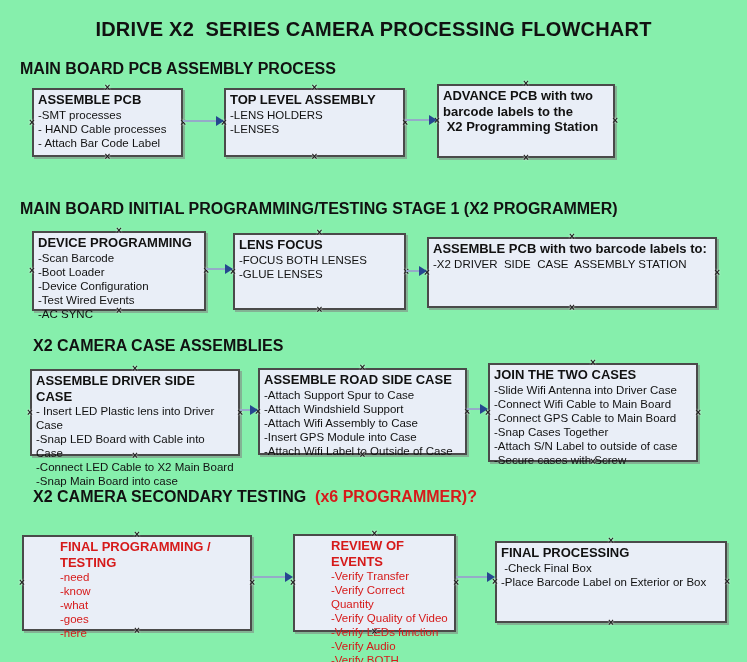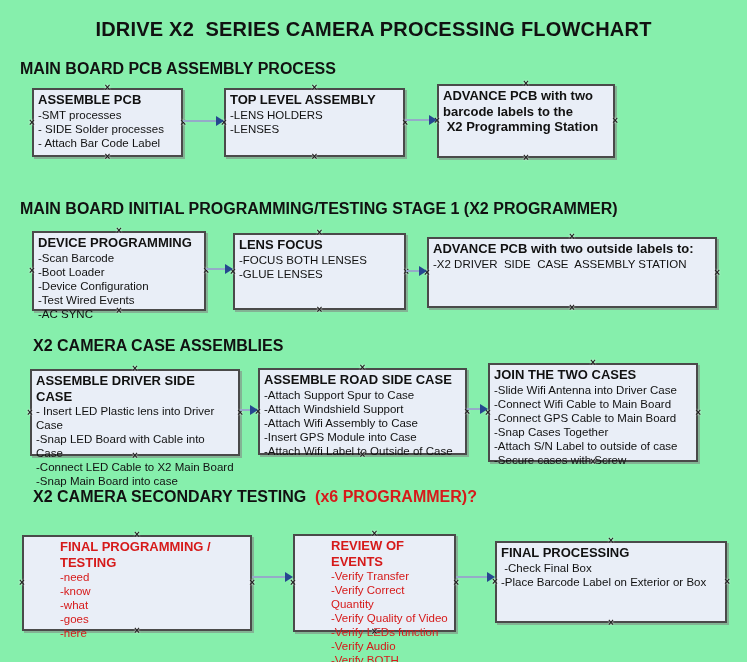--- a/index.html
+++ b/index.html
@@ -51,21 +51,21 @@
   <div class="page-title">IDRIVE X2  SERIES CAMERA PROCESSING FLOWCHART</div>
 
   <div class="section-heading" style="left:20px;top:60px;">MAIN BOARD PCB ASSEMBLY PROCESS</div>
   <div class="section-heading" style="left:20px;top:200px;">MAIN BOARD INITIAL PROGRAMMING/TESTING STAGE 1 (X2 PROGRAMMER)</div>
   <div class="section-heading" style="left:33px;top:337px;">X2 CAMERA CASE ASSEMBLIES</div>
   <div class="section-heading" style="left:33px;top:488px;"><span>X2 CAMERA SECONDARY TESTING </span><span class="red-part"> (x6 PROGRAMMER)?</span></div>
 
   <div class="box" style="left:32px;top:88px;width:151px;height:69px;">
     <div class="box-title">ASSEMBLE PCB</div>
     <div class="box-item">-SMT processes</div>
-    <div class="box-item">- SIDE Solder processes</div>
+    <div class="box-item">- HAND Cable processes</div>
     <div class="box-item">- Attach Bar Code Label</div>
   <span class="anchor t">×</span>
       <span class="anchor b">×</span>
       <span class="anchor l">×</span>
       <span class="anchor r">×</span>
     </div>
   <div class="box" style="left:224px;top:88px;width:181px;height:69px;">
     <div class="box-title">TOP LEVEL ASSEMBLY</div>
     <div class="box-item">-LENS HOLDERS</div>
     <div class="box-item">-LENSES</div>
@@ -99,21 +99,21 @@
   <div class="box" style="left:233px;top:233px;width:173px;height:77px;">
     <div class="box-title">LENS FOCUS</div>
     <div class="box-item">-FOCUS BOTH LENSES</div>
     <div class="box-item">-GLUE LENSES</div>
   <span class="anchor t">×</span>
       <span class="anchor b">×</span>
       <span class="anchor l">×</span>
       <span class="anchor r">×</span>
     </div>
   <div class="box" style="left:427px;top:237px;width:290px;height:71px;">
-    <div class="box-title">ADVANCE PCB with two outside labels to:</div>
+    <div class="box-title">ASSEMBLE PCB with two barcode labels to:</div>
     <div class="box-item">-X2 DRIVER  SIDE  CASE  ASSEMBLY STATION</div>
   <span class="anchor t">×</span>
       <span class="anchor b">×</span>
       <span class="anchor l">×</span>
       <span class="anchor r">×</span>
     </div>
 
   <div class="box" style="left:30px;top:369px;width:210px;height:87px;">
     <div class="box-title">ASSEMBLE DRIVER SIDE CASE</div>
     <div class="box-item">- Insert LED Plastic lens into Driver Case</div>

